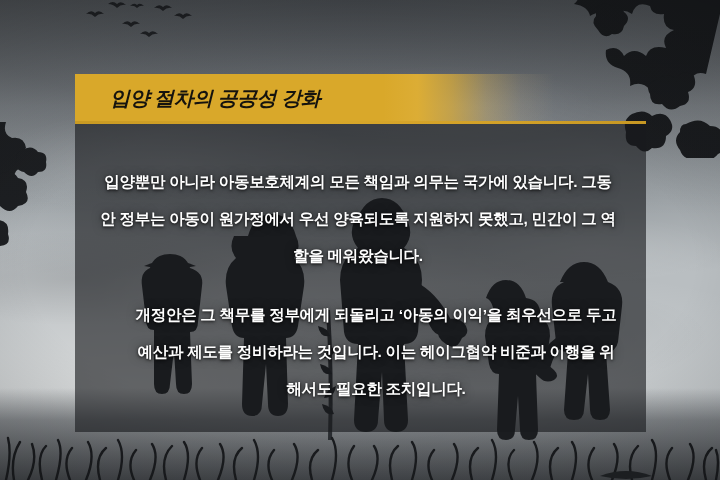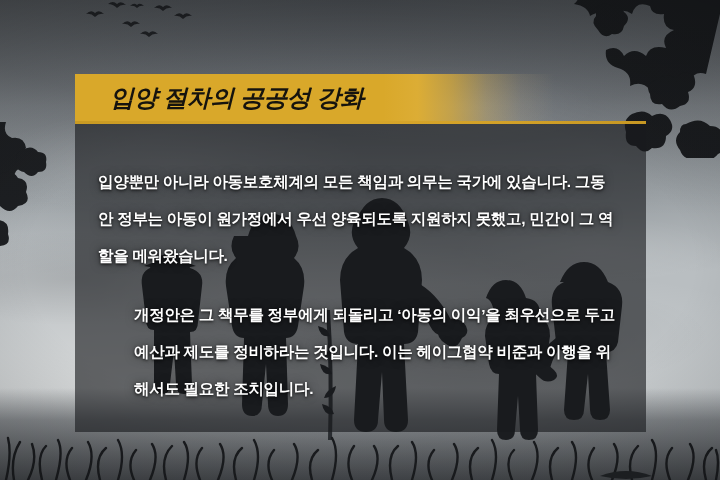--- a/index.html
+++ b/index.html
@@ -87,40 +87,41 @@
   }
   .banner-rule {
     position: absolute;
     left: 75px; top: 121px;
     width: 571px; height: 3px;
     background: linear-gradient(90deg, #c99a23 0%, #d9a82a 40%, #d3a128 75%, #c69723 100%);
   }
   .banner-title {
     position: absolute;
     left: 110px; top: 79px;
-    font-size: 24px;
+    font-size: 20px;
     font-weight: 700;
     font-style: italic;
     letter-spacing: -0.5px;
     color: #15130e;
     line-height: 38px;
     white-space: nowrap;
   }
 
   
   .body-copy {
     position: absolute;
     left: 98px; top: 163px;
     width: 520px;
     color: #ffffff;
     font-size: 15.5px;
     font-weight: 700;
     line-height: 37px;
     letter-spacing: -0.3px;
     text-shadow: 0 1px 3px rgba(0,0,0,0.85), 0 0 10px rgba(0,0,0,0.5);
+    text-align: center;
   }
   .body-copy p { margin: 0; }
   .body-copy p + p { margin-top: 22px; margin-left: 36px; }
 </style>
 </head>
 <body>
 
 <div id="stage">
 
   <div class="bg-layer sky"></div>

